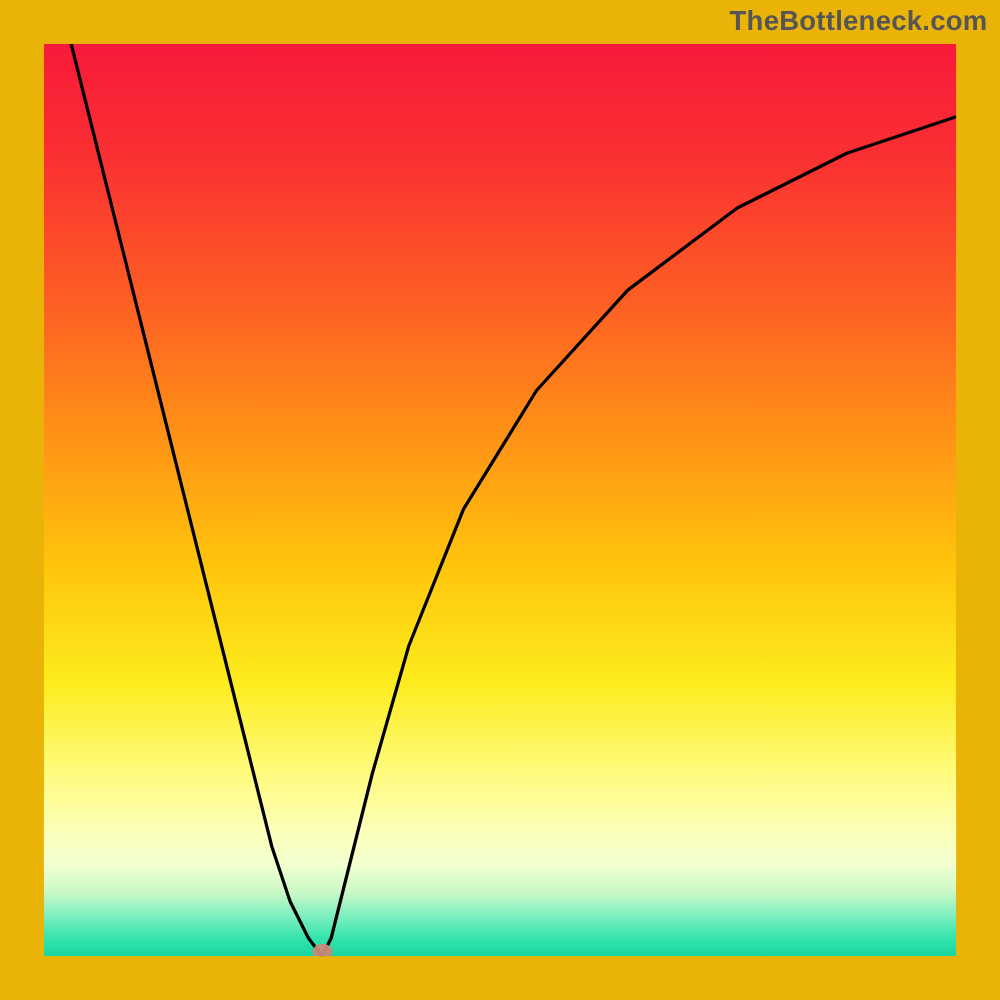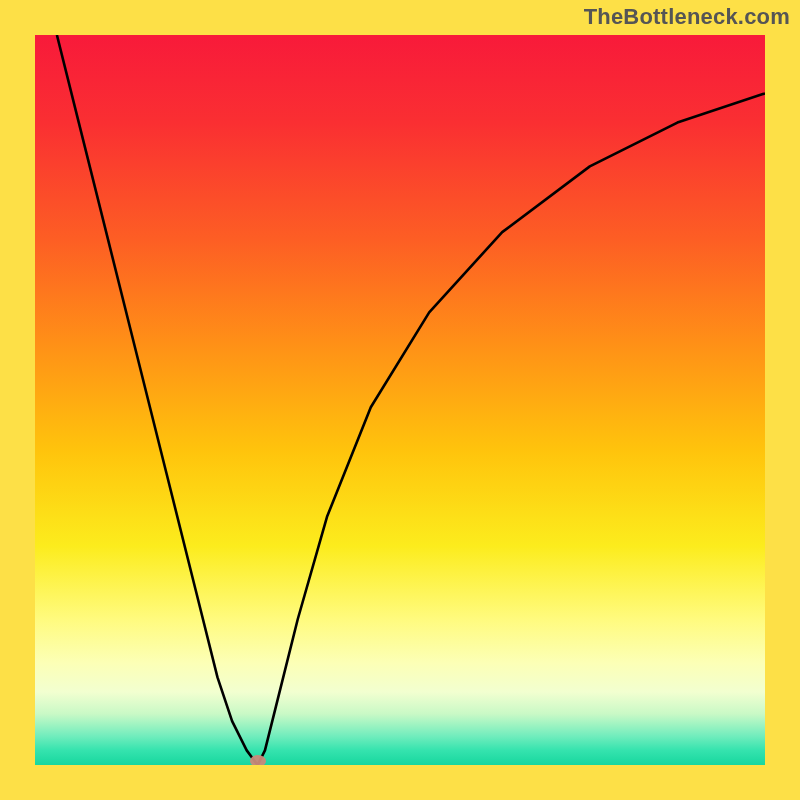--- a/index.html
+++ b/index.html
@@ -8,21 +8,21 @@
     width: 800px;
     height: 800px;
     overflow: hidden;
     background: #fff;
     font-family: Arial, Helvetica, sans-serif;
   }
   .outer {
     position: relative;
     width: 800px;
     height: 800px;
-    background: #fde047;
+    background: #eab308;
   }
   .watermark {
     position: absolute;
     top: 4px;
     right: 10px;
     font-size: 22px;
     font-weight: 600;
     color: #555;
     z-index: 20;
     letter-spacing: 0.2px;

